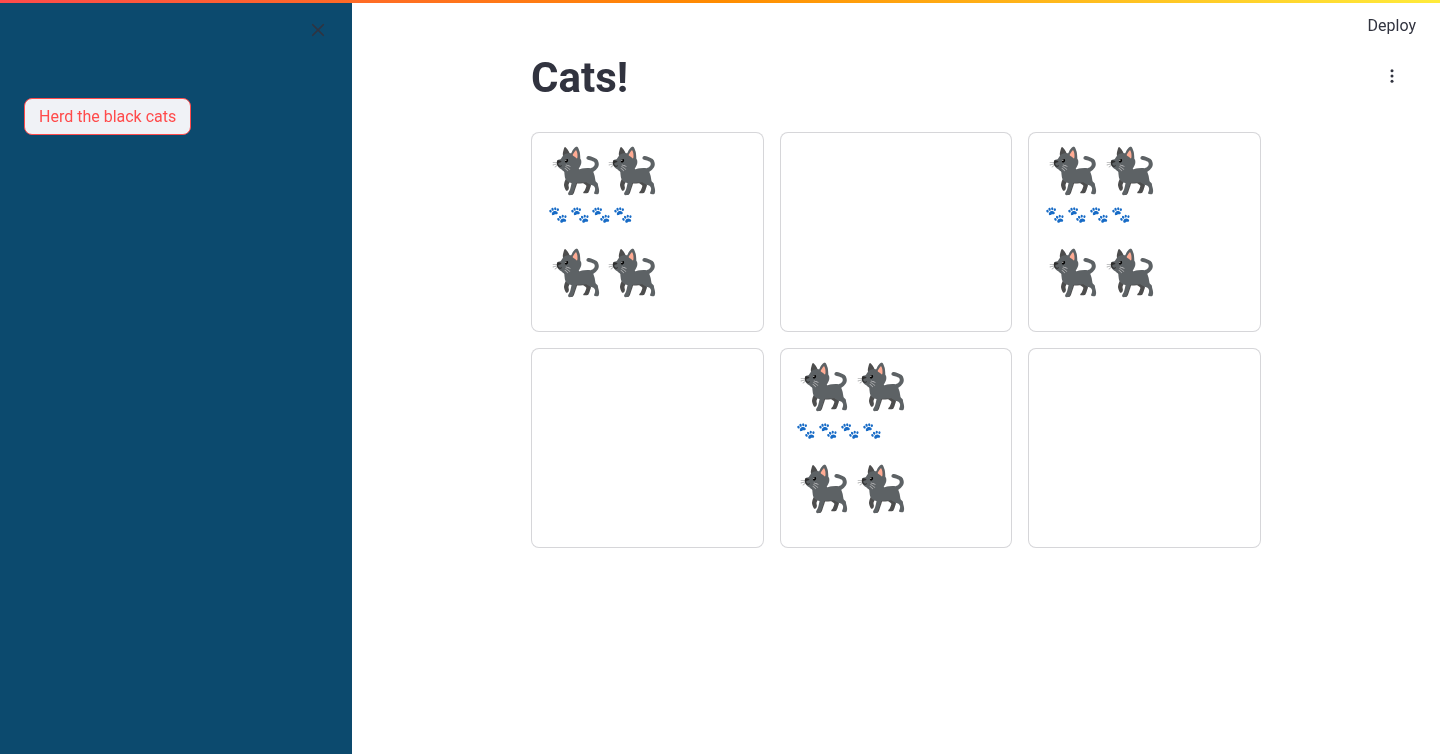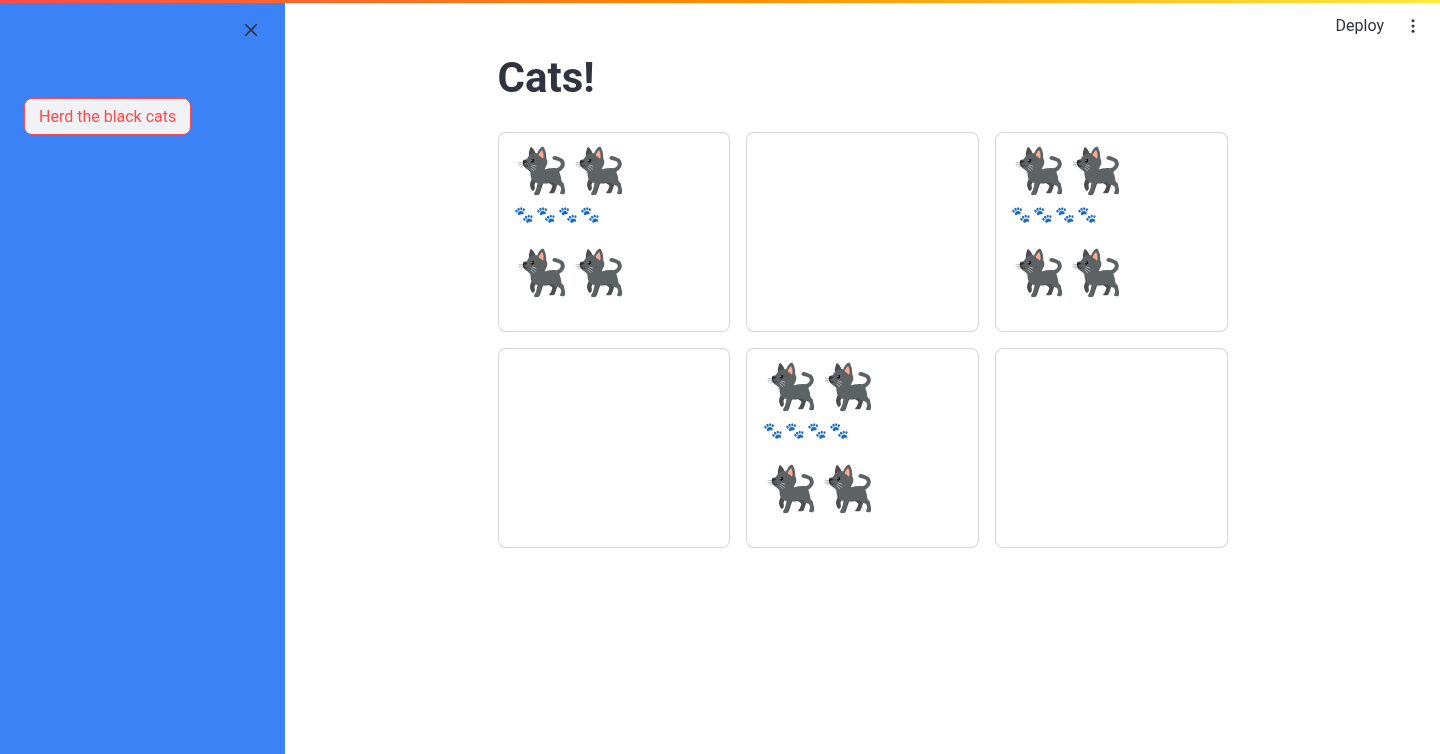--- a/index.html
+++ b/index.html
@@ -22,22 +22,22 @@
       height: 3px;
       background: linear-gradient(90deg, #ff4b4b 0%, #ff8c00 50%, #ffeb3b 100%);
       z-index: 10;
     }
     .container {
       display: flex;
       height: 100%;
       width: 100%;
     }
     .sidebar {
-      width: 285px;
-      background: #3b82f6;
+      width: 352px;
+      background: #0c4a6e;
       position: relative;
       padding: 24px;
       padding-top: 98px;
     }
     .close-btn {
       position: absolute;
       top: 14px;
       right: 18px;
       width: 32px;
       height: 32px;
@@ -68,21 +68,22 @@
       flex: 1;
       position: relative;
       padding-top: 3px;
     }
     .header {
       position: absolute;
       top: 10px;
       right: 14px;
       display: flex;
       align-items: center;
-      gap: 6px;
+      gap: 20px;
+      flex-direction: column;
     }
     .deploy-btn {
       color: #31333f;
       background: transparent;
       border: none;
       font-size: 16px;
       padding: 6px 10px;
       cursor: pointer;
       font-family: inherit;
     }

